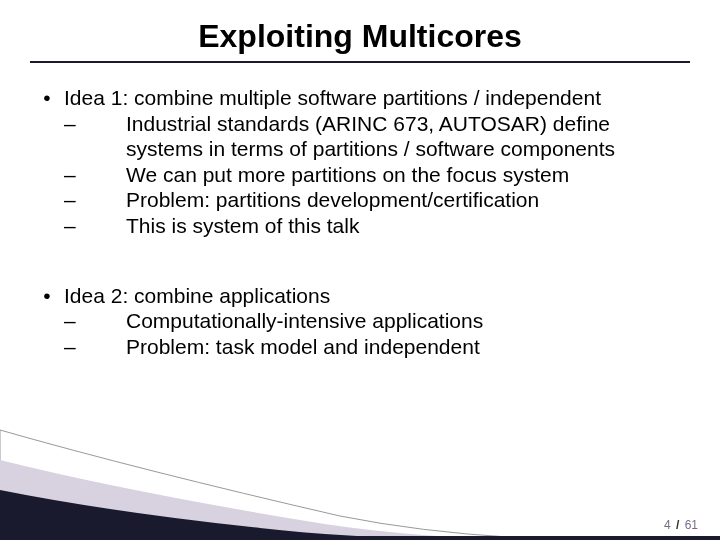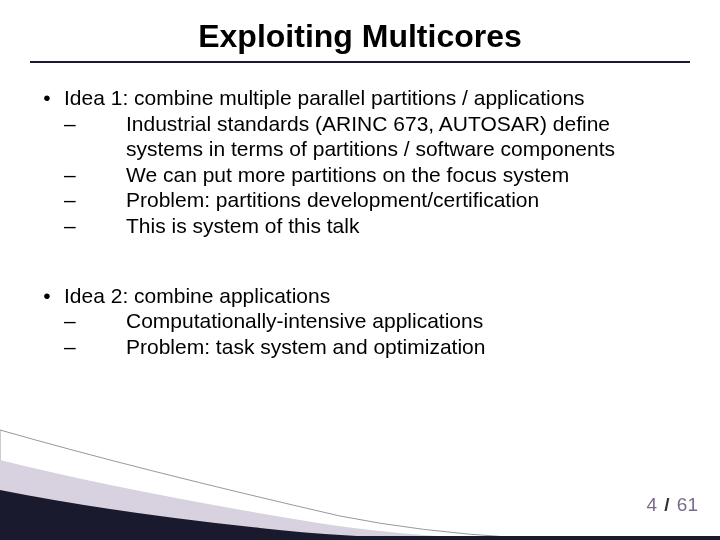--- a/index.html
+++ b/index.html
@@ -48,23 +48,23 @@
     margin-left: 34px;
   }
   .bullet-l2 .marker {
     width: 24px;
     flex-shrink: 0;
   }
   .bullet-l2 .text { flex: 1; margin-left: 38px; }
   .gap { height: 44px; }
   .page-num {
     position: absolute;
-    bottom: 24px;
+    bottom: 8px;
     right: 22px;
-    font-size: 19px;
+    font-size: 12px;
     color: #7a6b8a;
   }
   .page-num .sep {
     color: #333;
     font-weight: bold;
     margin: 0 2px;
   }
   .decor {
     position: absolute;
     left: 0;
@@ -79,21 +79,21 @@
 
 <div class="slide">
 
   <div class="title">Exploiting Multicores</div>
   <div class="title-underline"></div>
 
   <div class="content">
 
     <div class="bullet-l1">
       <div class="marker">•</div>
-      <div class="text">Idea 1: combine multiple parallel partitions / applications</div>
+      <div class="text">Idea 1: combine multiple software partitions / independent</div>
     </div>
     <div class="bullet-l2">
       <div class="marker">–</div>
       <div class="text">Industrial standards (ARINC 673, AUTOSAR) define systems in terms of partitions / software components</div>
     </div>
     <div class="bullet-l2">
       <div class="marker">–</div>
       <div class="text">We can put more partitions on the focus system</div>
     </div>
     <div class="bullet-l2">
@@ -110,21 +110,21 @@
     <div class="bullet-l1">
       <div class="marker">•</div>
       <div class="text">Idea 2: combine applications</div>
     </div>
     <div class="bullet-l2">
       <div class="marker">–</div>
       <div class="text">Computationally-intensive applications</div>
     </div>
     <div class="bullet-l2">
       <div class="marker">–</div>
-      <div class="text">Problem: task system and optimization</div>
+      <div class="text">Problem: task model and independent</div>
     </div>
 
   </div>
 
   <div class="page-num">
     <span>4</span>
     <span class="sep">/</span>
     <span>61</span>
   </div>
 

